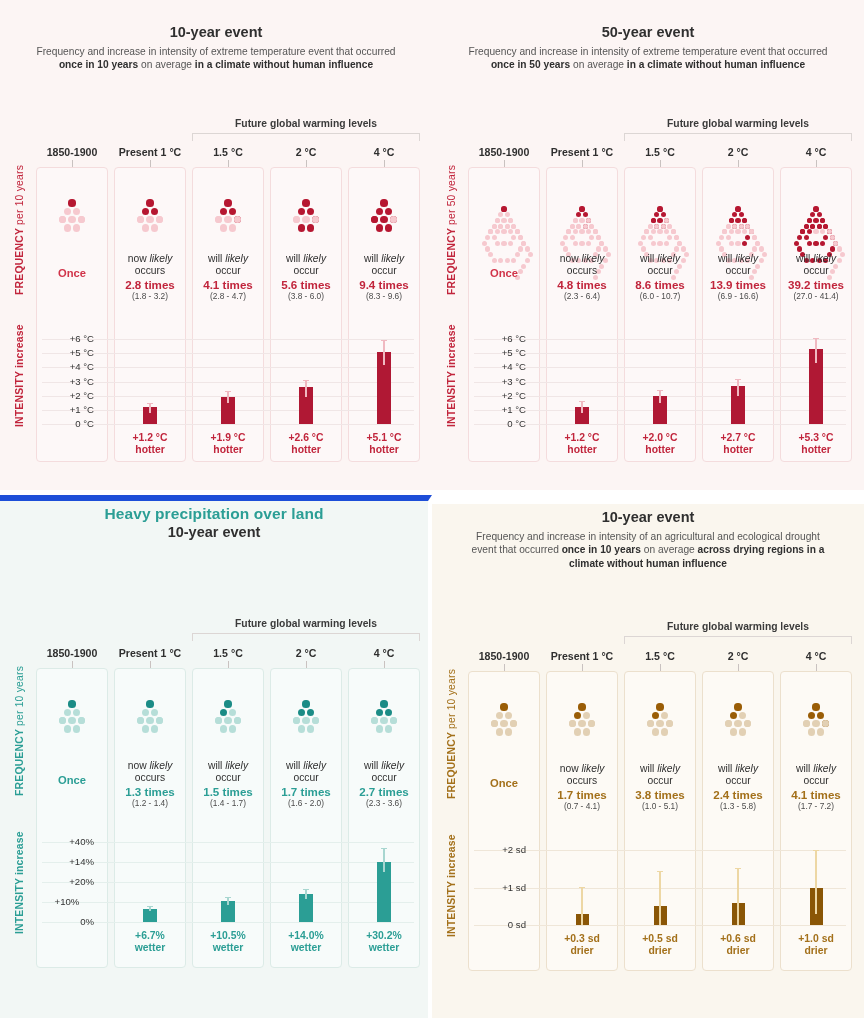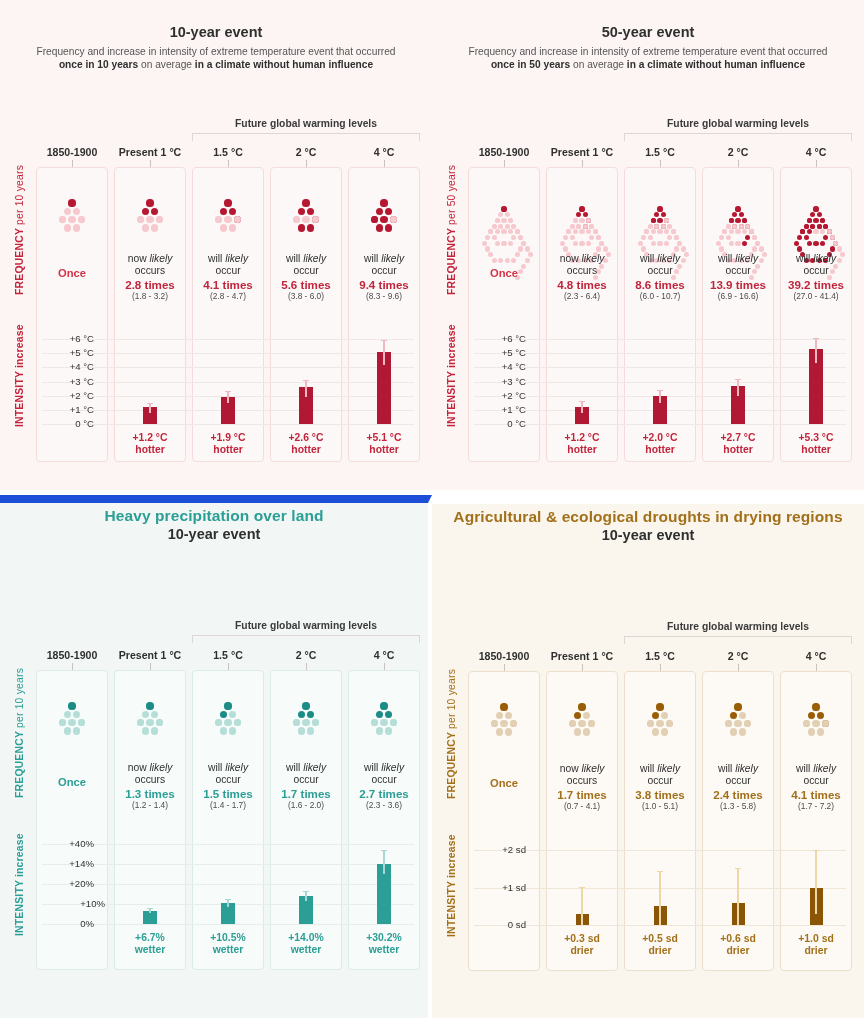--- a/index.html
+++ b/index.html
@@ -1,21 +1,21 @@
 <!DOCTYPE html>
 <html><head>
 <meta charset="utf-8">
 <style>
   html,body{margin:0;padding:0;background:#ffffff;}
   body{width:864px;height:1023px;font-family:"Liberation Sans",sans-serif;-webkit-font-smoothing:antialiased;}
   .board{width:864px;height:1023px;position:relative;display:flex;flex-wrap:wrap;}
 
   .panel{position:relative;box-sizing:border-box;}
   .panel.top{width:432px;height:490px;background:#fcf5f4;}
-  .panel.bl{width:432px;height:523px;background:#f2f7f5;border-top:8px solid #1d4ed8;border-right:4px solid #ffffff;}
+  .panel.bl{width:432px;height:523px;background:#f2f7f5;border-top:6px solid #1d4ed8;border-right:4px solid #ffffff;}
   .panel.br{width:432px;height:523px;background:#faf6ee;border-top:9px solid #ffffff;}
 
   .supertitle{position:absolute;top:2px;left:0;width:864px;text-align:center;font-size:15.5px;font-weight:bold;color:#d1344a;letter-spacing:.1px;}
 
   .p-head{text-align:center;padding-top:4px;}
   .sect-title{font-size:15.5px;font-weight:bold;letter-spacing:.1px;}
   .sect-title.teal{color:#2b9e95;}
   .sect-title.brown{color:#a3701a;}
   .ev-title{font-size:14.5px;font-weight:bold;color:#2f2f2f;margin-top:1px;}
   .blurb{font-size:10.2px;line-height:13.4px;color:#555;margin:5px auto 0;max-width:366px;}
@@ -690,21 +690,21 @@
         <div class="freqbig teal">2.7 times</div>
         <div class="freqrange">(2.3 - 3.6)</div>
       </div>
       <div class="gline t" style="left: 42px; width: 372px; top: 341px;"></div>
       <div class="ytick" style="left: 40px; width: 54px; top: 335px;">+40%</div>
       <div class="gline t" style="left: 42px; width: 372px; top: 361px;"></div>
       <div class="ytick" style="left: 40px; width: 54px; top: 355px;">+14%</div>
       <div class="gline t" style="left: 42px; width: 372px; top: 381px;"></div>
       <div class="ytick" style="left: 40px; width: 54px; top: 375px;">+20%</div>
       <div class="gline t" style="left: 42px; width: 372px; top: 401px;"></div>
-      <div class="ytick" style="left: 51px; width: 54px; top: 395px;">+10%</div>
+      <div class="ytick" style="left: 40px; width: 54px; top: 395px; text-align: center;">+10%</div>
       <div class="gline t" style="left: 42px; width: 372px; top: 421px;"></div>
       <div class="ytick" style="left: 40px; width: 54px; top: 415px;">0%</div>
       <div class="axlabel ax-teal" style="left: 14px; top: 433px;">INTENSITY increase</div>
       <div class="err" style="left: 149px; top: 404.6px; height: 5.4px; background: rgb(168, 214, 208);"></div>
       <div class="errcap" style="left: 147px; width: 6px; top: 404.6px; background: rgb(168, 214, 208);"></div>
       <div class="bar" style="left: 143px; top: 407.6px; width: 14px; height: 13.4px; background: rgb(43, 158, 149);"></div>
       <div class="err" style="left: 149px; top: 407.6px; height: 2.4px; background: rgb(168, 214, 208);"></div>
       <div class="blabel teal" style="left: 114px; width: 72px; top: 429px;">
         <div>+6.7%</div>
         <div>wetter</div>
@@ -729,22 +729,22 @@
       <div class="errcap" style="left: 381px; width: 6px; top: 347px; background: rgb(168, 214, 208);"></div>
       <div class="bar" style="left: 377px; top: 360.6px; width: 14px; height: 60.4px; background: rgb(43, 158, 149);"></div>
       <div class="err" style="left: 383px; top: 360.6px; height: 10.4px; background: rgb(168, 214, 208);"></div>
       <div class="blabel teal" style="left: 348px; width: 72px; top: 429px;">
         <div>+30.2%</div>
         <div>wetter</div>
       </div>
     </div>
   <div class="panel br" id="panel-3">
       <div class="p-head">
-        <div class="sect-title brown">Agricultural &amp; ecological droughts in drying regions</div>
         <div class="ev-title">10-year event</div>
+        <div class="blurb">Frequency and increase in intensity of an agricultural and ecological drought event that occurred <b>once in 10 years</b> on average <b>across drying regions in a climate without human influence</b></div>
       </div>
       <div class="fgwl" style="left: 192px; width: 228px; top: 117px;">Future global warming levels</div>
       <div class="fgwl-bracket" style="left: 192px; width: 226px; top: 132px;"></div>
       <div class="colhead" style="left: 36px; width: 72px; top: 146px;">1850-1900</div>
       <div class="tick" style="left: 72px; top: 160px;"></div>
       <div class="colhead" style="left: 114px; width: 72px; top: 146px;">Present 1 °C</div>
       <div class="tick" style="left: 150px; top: 160px;"></div>
       <div class="colhead" style="left: 192px; width: 72px; top: 146px;">1.5 °C</div>
       <div class="tick" style="left: 228px; top: 160px;"></div>
       <div class="colhead" style="left: 270px; width: 72px; top: 146px;">2 °C</div>

